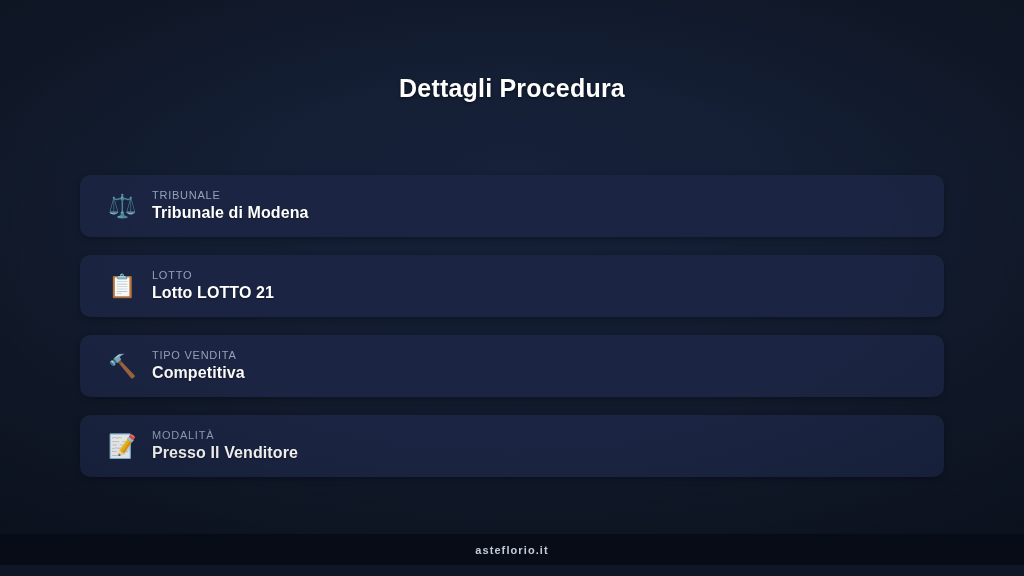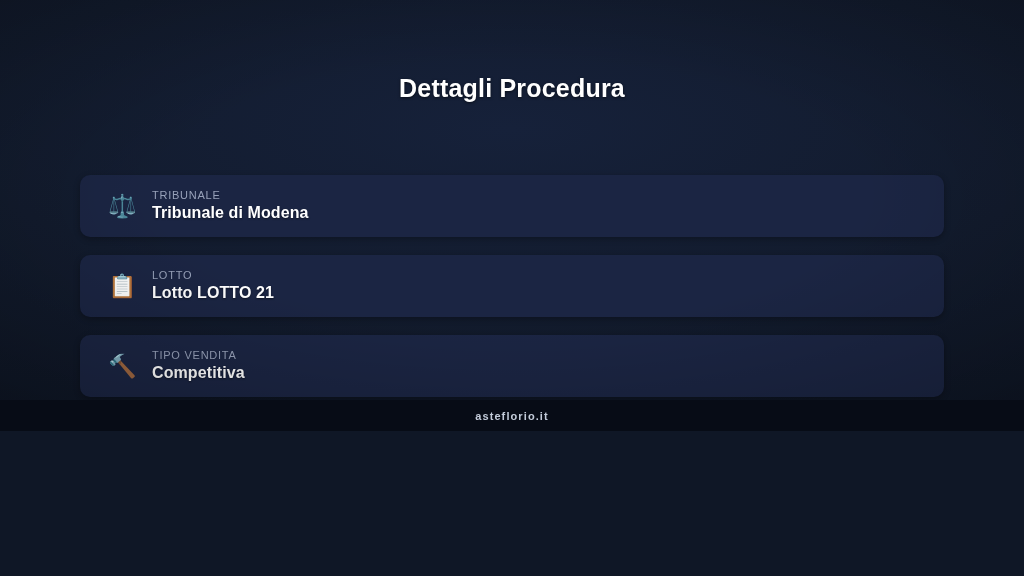--- a/index.html
+++ b/index.html
@@ -10,21 +10,21 @@
     width: 1024px;
     height: 576px;
     overflow: hidden;
     font-family: "Liberation Sans", sans-serif;
     background: #0f1726;
   }
 
   .screen {
     position: relative;
     width: 1024px;
-    height: 431px;
+    height: 565px;
     box-sizing: border-box;
     background:
       radial-gradient(ellipse 120% 90% at 50% 30%, #16213a 0%, #121b2d 45%, #0d1422 100%),
       #0f1726;
     overflow: hidden;
   }
 
   
   .vignette {
     position: absolute;

